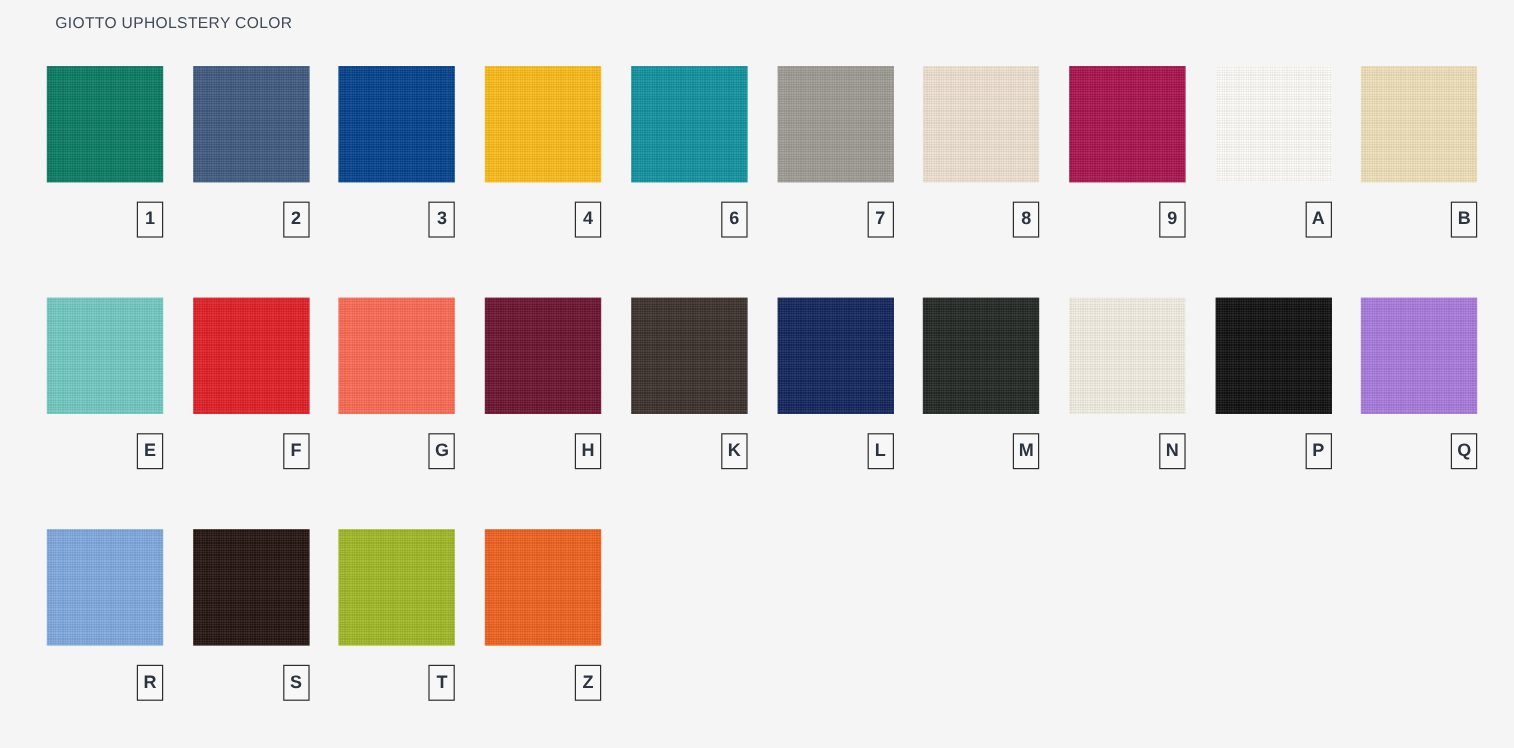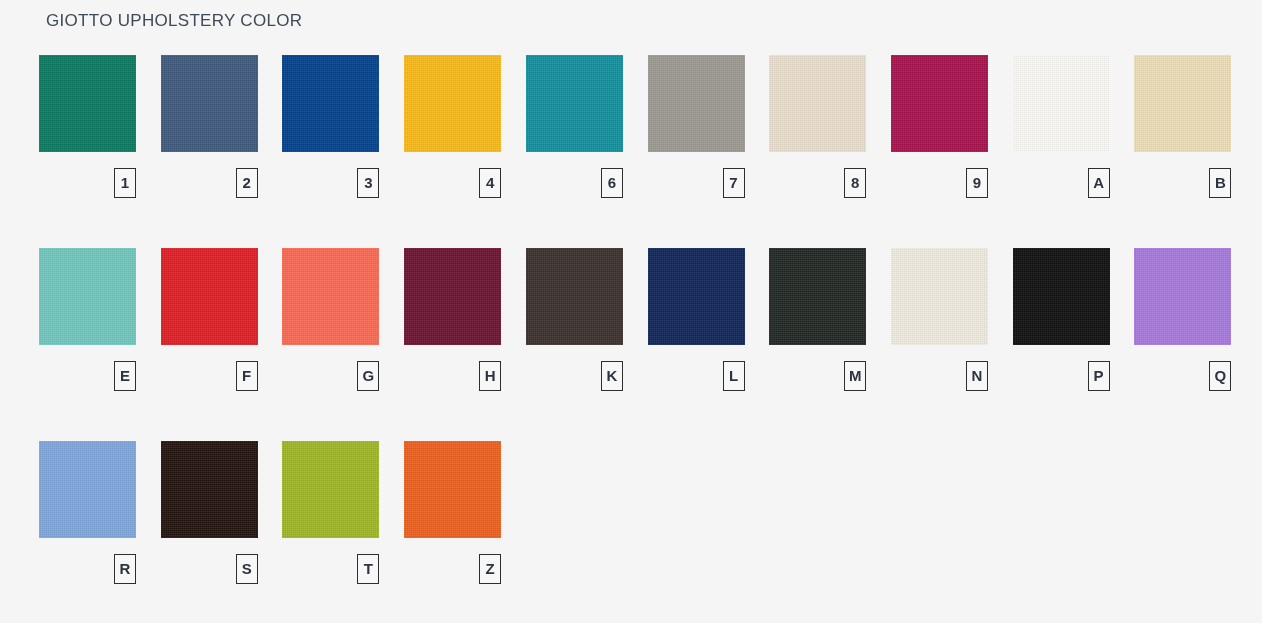--- a/index.html
+++ b/index.html
@@ -13,21 +13,21 @@
     background: #f5f5f5;
     font-family: "Liberation Sans", sans-serif;
     overflow: hidden;
     position: relative;
   }
 
   #page-title {
     position: absolute;
     left: 46px;
     top: 11px;
-    font-size: 17px;
+    font-size: 13px;
     font-weight: 400;
     letter-spacing: 0.3px;
     color: #3f4a57;
     white-space: nowrap;
   }
 
   #swatch-grid {
     position: absolute;
     left: 0;
     top: 55px;

